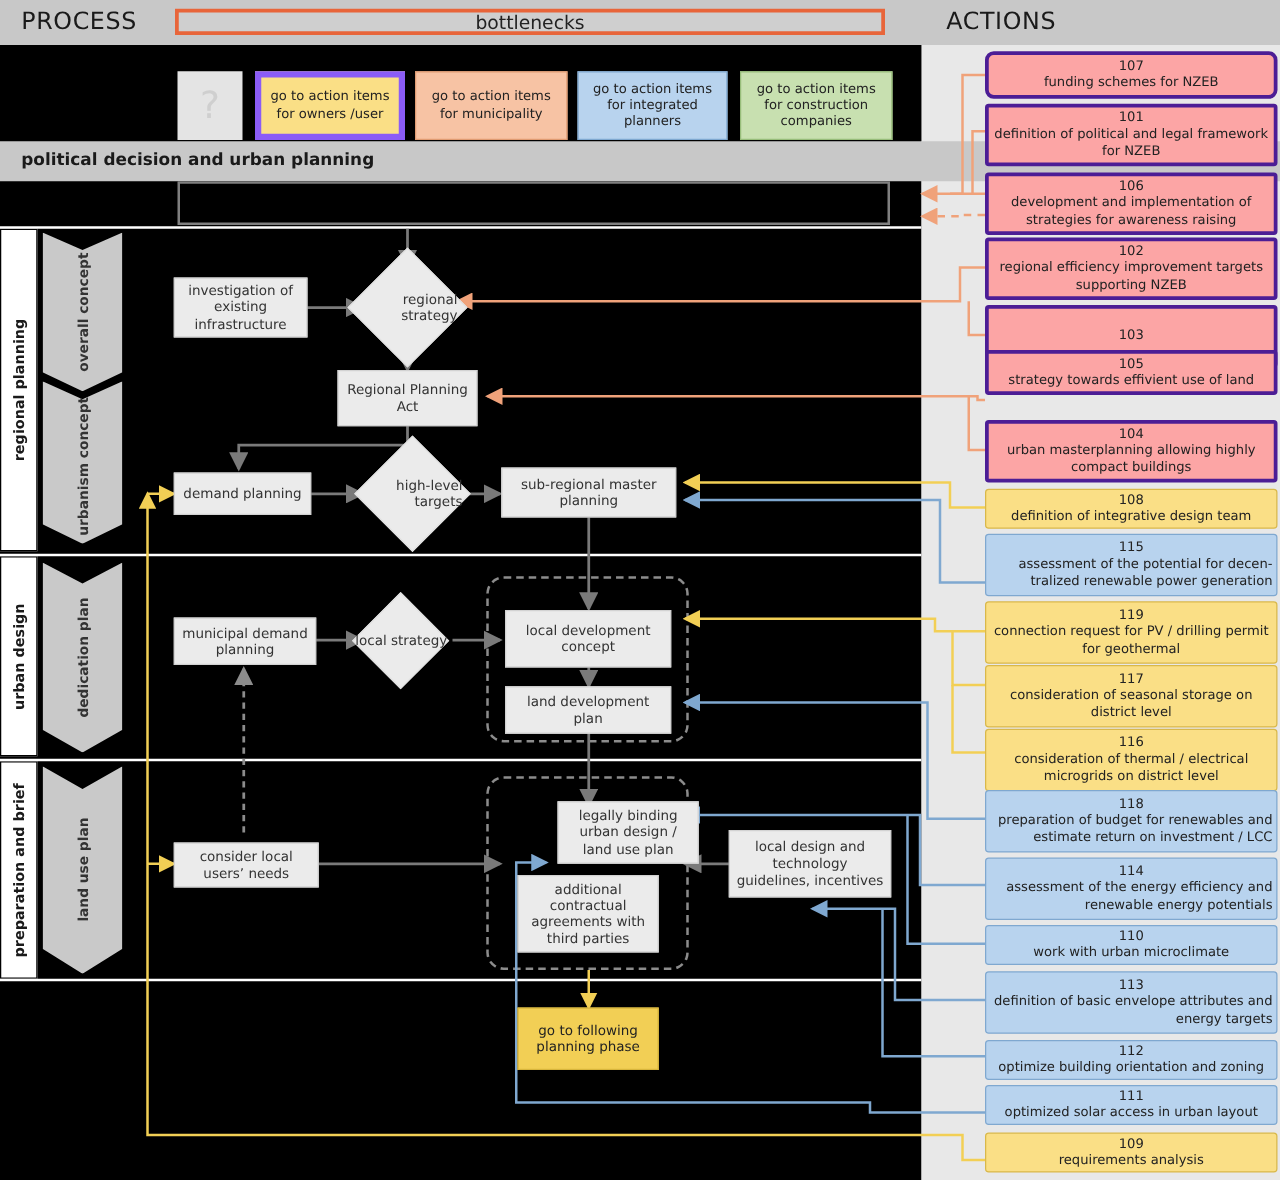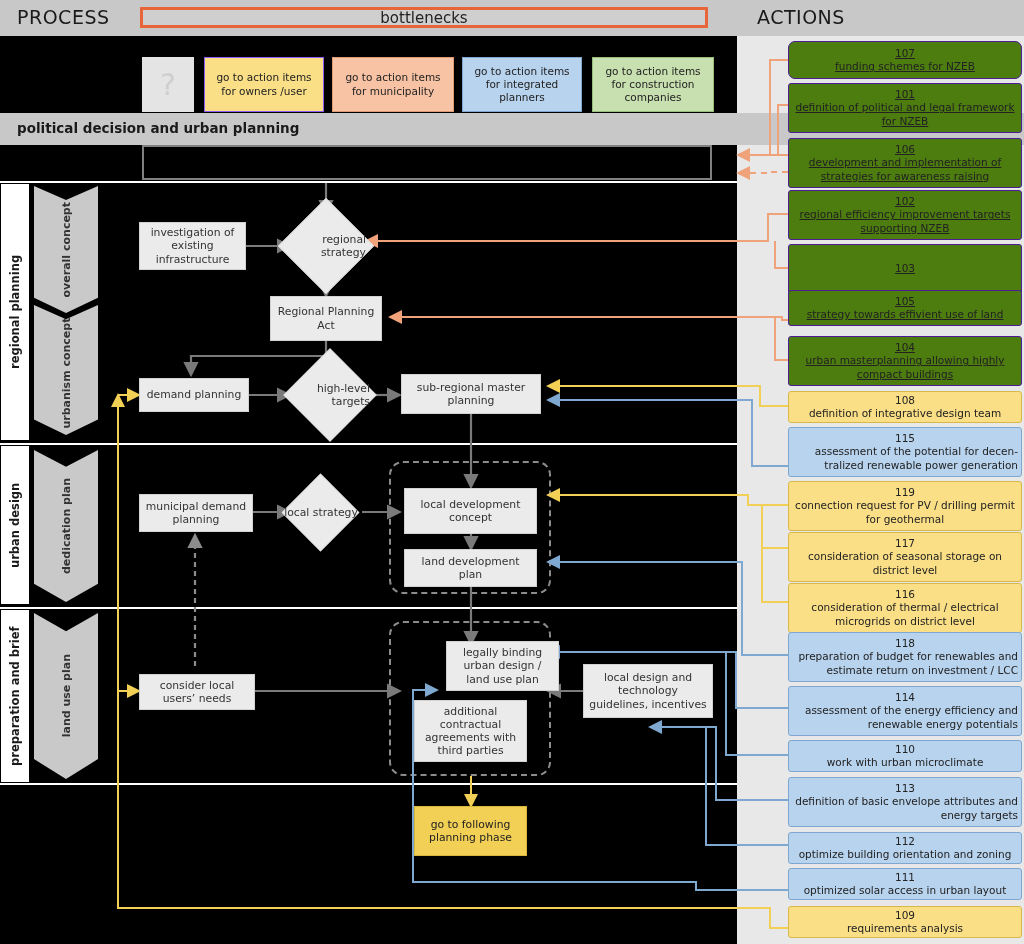--- a/index.html
+++ b/index.html
@@ -29,21 +29,21 @@
   .actions-panel { position:absolute; left:737px; top:36px; width:287px; height:908px; background:#e8e8e8; }
 
   
   .legend { position:absolute; left:0; top:36px; width:737px; height:77px; background:#000; }
   .legend-box {
     position:absolute; top:21px; height:55px;
     display:flex; align-items:center; justify-content:center; text-align:center;
     font-size:10.5px; line-height:1.25; color:#222; padding:2px 4px;
   }
   .lb-q { left:142px; width:52px; background:#e4e4e4; font-size:30px; color:#cfcfcf; }
-  .lb-owners { left:204px; width:120px; background:#fadf86; border:1px solid #8b5cf6; }
+  .lb-owners { left:204px; width:120px; background:#fadf86; border:5px solid #8b5cf6; }
   .lb-muni { left:332px; width:122px; background:#f7c3a4; border:1px solid #e09b72; }
   .lb-planners { left:462px; width:120px; background:#b8d3ee; border:1px solid #7fa8d0; }
   .lb-constr { left:592px; width:122px; background:#c8e0b0; border:1px solid #97bd7a; }
 
   
   .band {
     position:absolute; left:0; top:113px; width:1024px; height:32px; background:#c8c8c8;
   }
   .band-label { position:absolute; left:17px; top:7px; font-size:13.5px; font-weight:bold; color:#1a1a1a; }
 
@@ -107,21 +107,21 @@
   }
 
   
   .act {
     position:absolute; left:788px; width:234px;
     display:flex; flex-direction:column; align-items:center; justify-content:center;
     text-align:center; font-size:10.5px; line-height:1.25; color:#222;
     padding:1px 3px; border-radius:3px;
   }
   .act .num { font-size:10.5px; }
-  .act.orange { background:#4d7c0f; border:1px solid #4c1d95;text-decoration:underline; }
+  .act.orange { background:#fca5a5; border:3px solid #4c1d95; }
   .act.yellow { background:#fadf86; border:1px solid #d9b84a; }
   .act.blue   { background:#b8d3ee; border:1px solid #7fa8d0;text-align:right; }
   .act.r0 { border-radius:7px; }
 
   
   #wires { position:absolute; left:0; top:0; width:1024px; height:944px; pointer-events:none; }
 </style>
 </head>
 <body>
 
@@ -297,21 +297,21 @@
         <div class="num">106</div>
         <div class="txt">development and implementation of strategies for awareness raising</div>
       </div>
       <div class="act orange" style="top: 190px; height: 50px;">
         <div class="num">102</div>
         <div class="txt">regional efficiency improvement targets supporting NZEB</div>
       </div>
       <div class="act orange" style="top: 244px; height: 50px; gap: 44px;">
         <div class="num">103</div>
       </div>
-      <div class="act orange" style="top: 290px; height: 36px;">
+      <div class="act orange" style="top: 280px; height: 36px;">
         <div class="num">105</div>
         <div class="txt">strategy towards effivient use of land</div>
       </div>
       <div class="act orange" style="top: 336px; height: 50px;">
         <div class="num">104</div>
         <div class="txt">urban masterplanning allowing highly compact buildings</div>
       </div>
       <div class="act yellow" style="top: 391px; height: 32px;">
         <div class="num">108</div>
         <div class="txt">definition of integrative design team</div>

